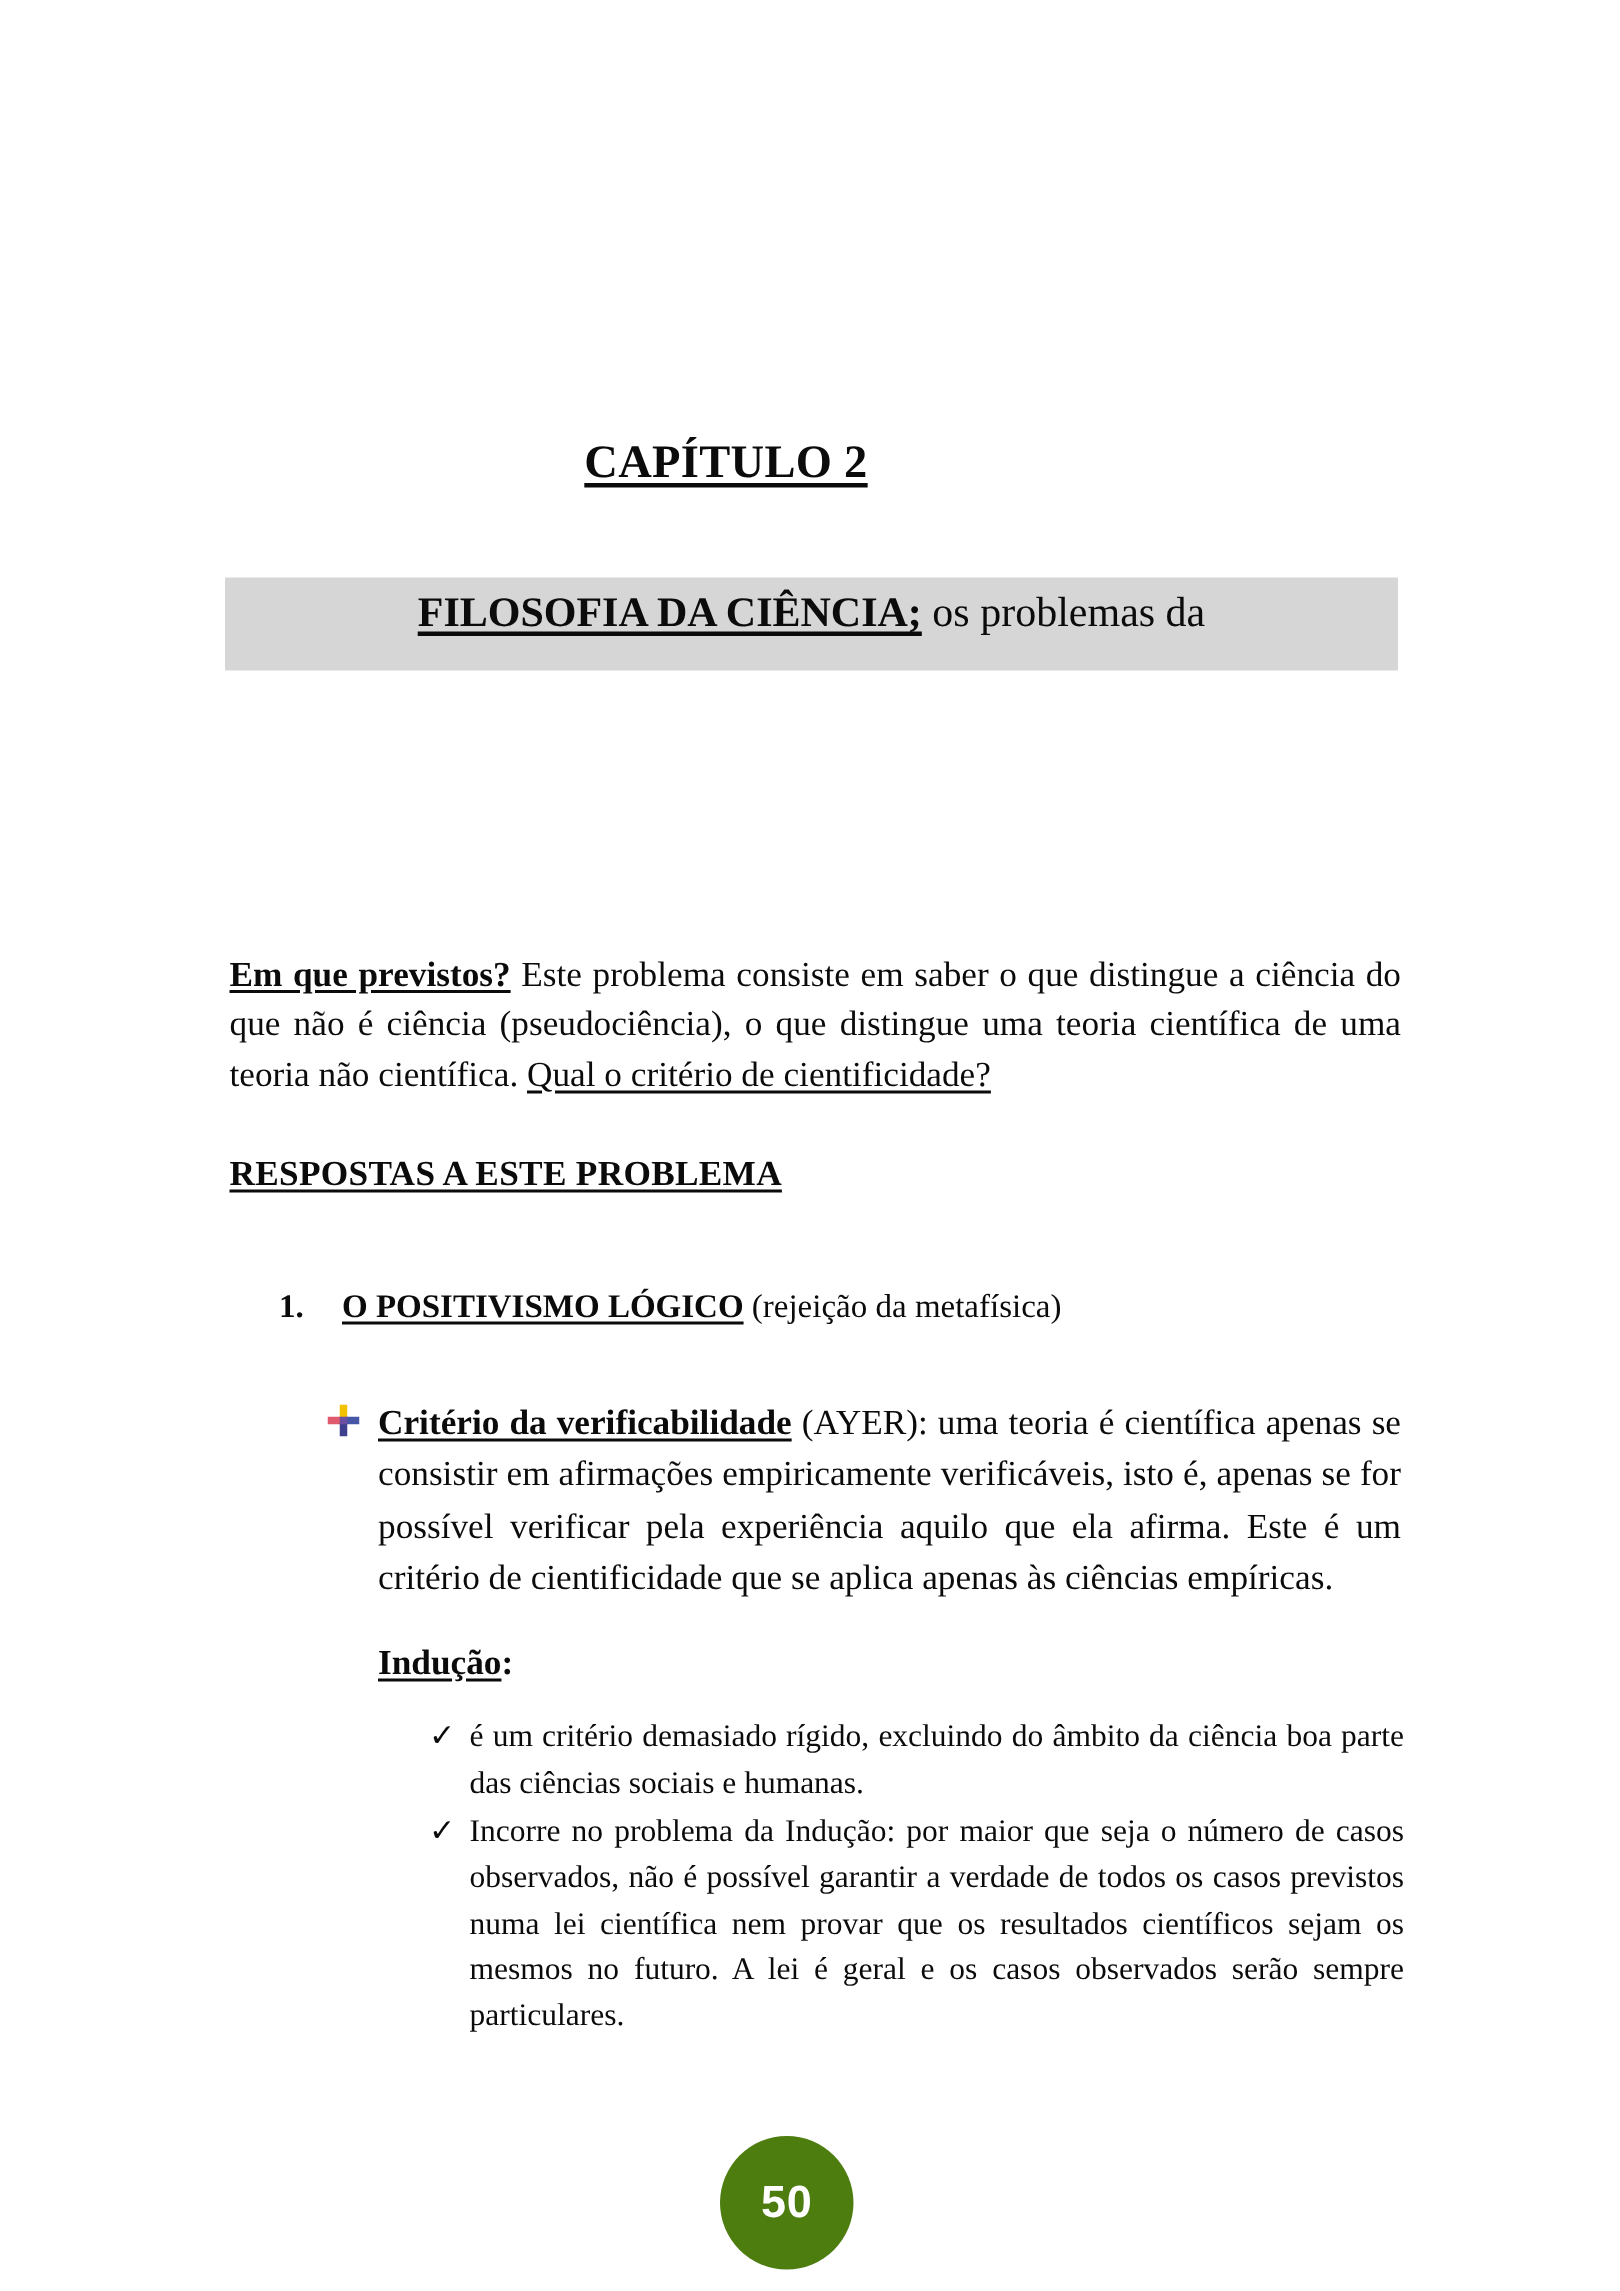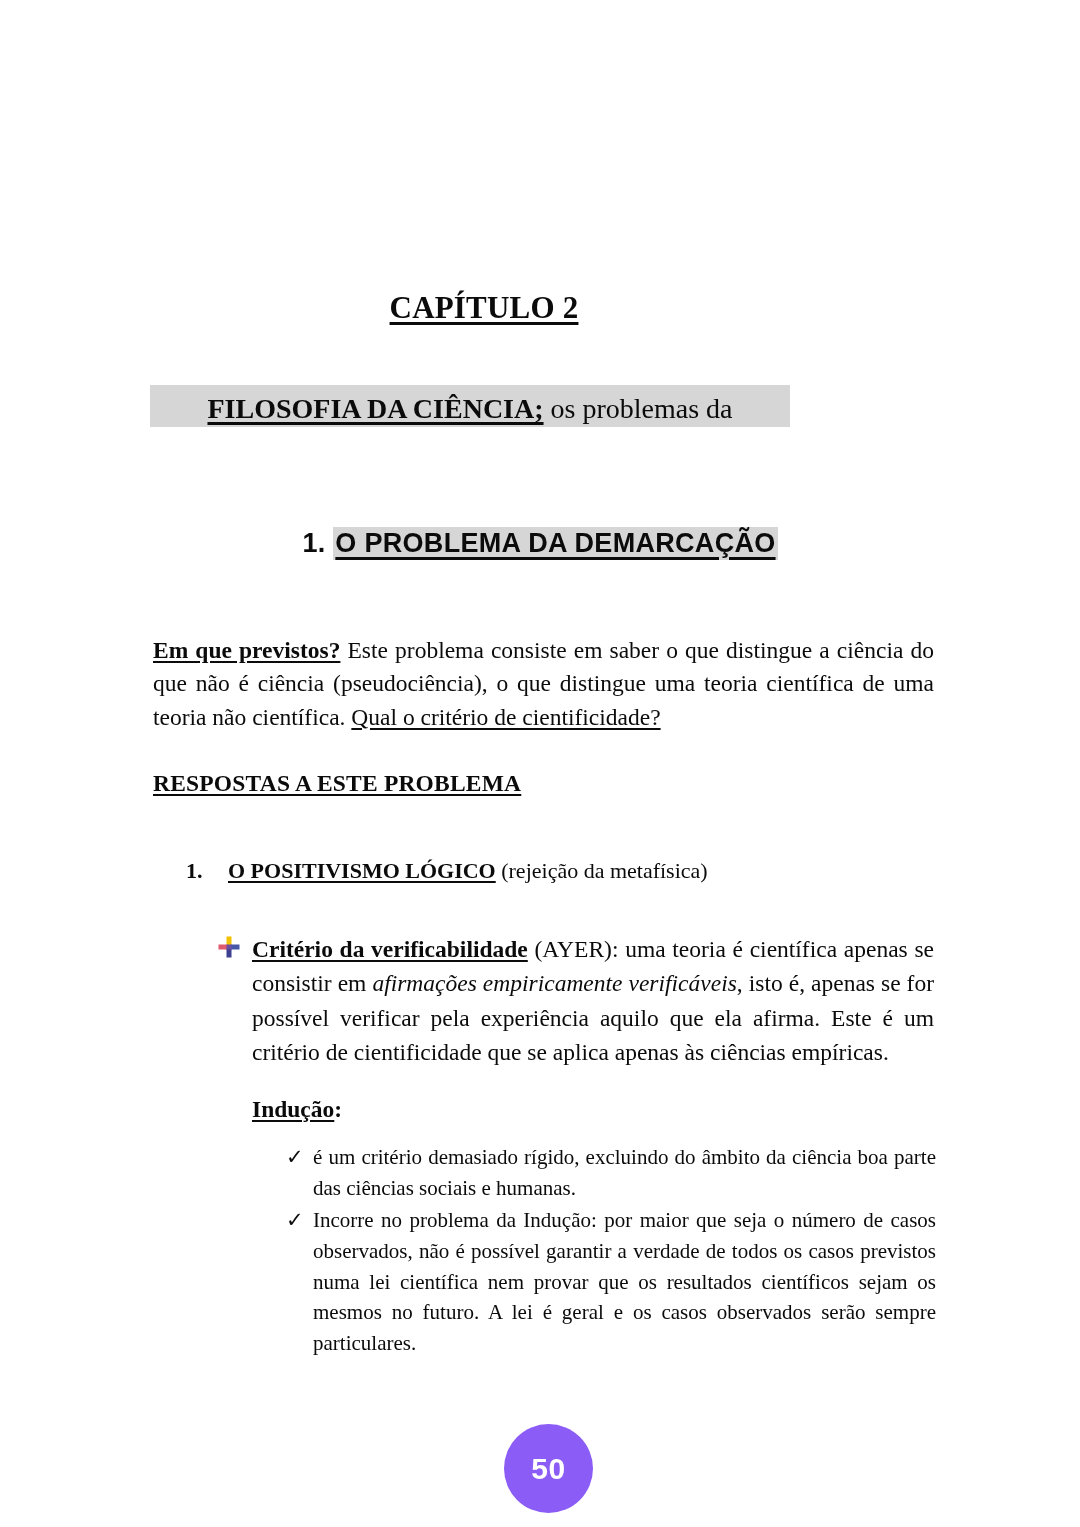--- a/index.html
+++ b/index.html
@@ -39,23 +39,23 @@
     text-decoration: underline;
     text-underline-offset: 4px;
     text-decoration-thickness: 2.5px;
   }
 
   
   .banner {
     position: absolute;
     top: 385px;
     left: 150px;
-    width: 640px;
+    width: 782px;
     background: #d6d6d6;
-    padding: 6px 0 0 0;
+    padding: 6px 0 20px 0;
     text-align: center;
     line-height: 1.30;
   }
   .banner .line1 {
     font-size: 28px;
   }
   .banner .line1 .strong-u {
     font-weight: bold;
     text-decoration: underline;
     text-underline-offset: 4px;
@@ -108,21 +108,21 @@
     font-weight: bold;
     text-decoration: underline;
     text-underline-offset: 3px;
     text-decoration-thickness: 2px;
   }
   .uline {
     text-decoration: underline;
     text-underline-offset: 3px;
     text-decoration-thickness: 1.6px;
   }
-  .ital { font-style: italic; }
+  .ital { }
 
   
   .answers-heading {
     position: absolute;
     top: 770px;
     left: 153px;
     font-size: 23.5px;
     font-weight: bold;
     text-decoration: underline;
     text-underline-offset: 3px;
@@ -208,26 +208,26 @@
     flex: 1 1 auto;
     font-size: 21px;
     line-height: 1.46;
     text-align: justify;
     text-justify: inter-word;
   }
 
   
   .page-badge {
     position: absolute;
-    left: 504px;
+    left: 480px;
     top: 1424px;
     width: 89px;
     height: 89px;
     border-radius: 50%;
-    background: #8b5cf6;
+    background: #4d7c0f;
     display: flex;
     align-items: center;
     justify-content: center;
   }
   .page-badge span {
     color: #ffffff;
     font-family: "Liberation Sans", "DejaVu Sans", sans-serif;
     font-size: 30px;
     font-weight: bold;
     letter-spacing: 0.5px;
@@ -239,21 +239,20 @@
 <div class="page">
 
   <div class="chapter-title">
     <span class="u">CAPÍTULO 2</span>
   </div>
 
   <div class="banner">
     <div class="line1"><span class="strong-u">FILOSOFIA DA CIÊNCIA;</span><span> os problemas da</span></div>
   </div>
 
-  <div class="section-heading"><span class="num">1.</span><span>&nbsp;</span><span class="hl">O PROBLEMA DA DEMARCAÇÃO</span></div>
 
   <div class="para para-intro"><span class="bu">Em que previstos?</span><span> Este problema consiste em saber o que distingue a ciência do que não é ciência (pseudociência), o que distingue uma teoria científica de uma teoria não científica. </span><span class="uline">Qual o critério de cientificidade?</span></div>
 
   <div class="answers-heading">RESPOSTAS A ESTE PROBLEMA</div>
 
   <div class="num-item"><span class="marker">1.</span><span class="bu">O POSITIVISMO LÓGICO</span><span> (rejeição da metafísica)</span></div>
 
   <div class="cross-block">
     <div class="cross-row">
       <div class="cross-icon">

